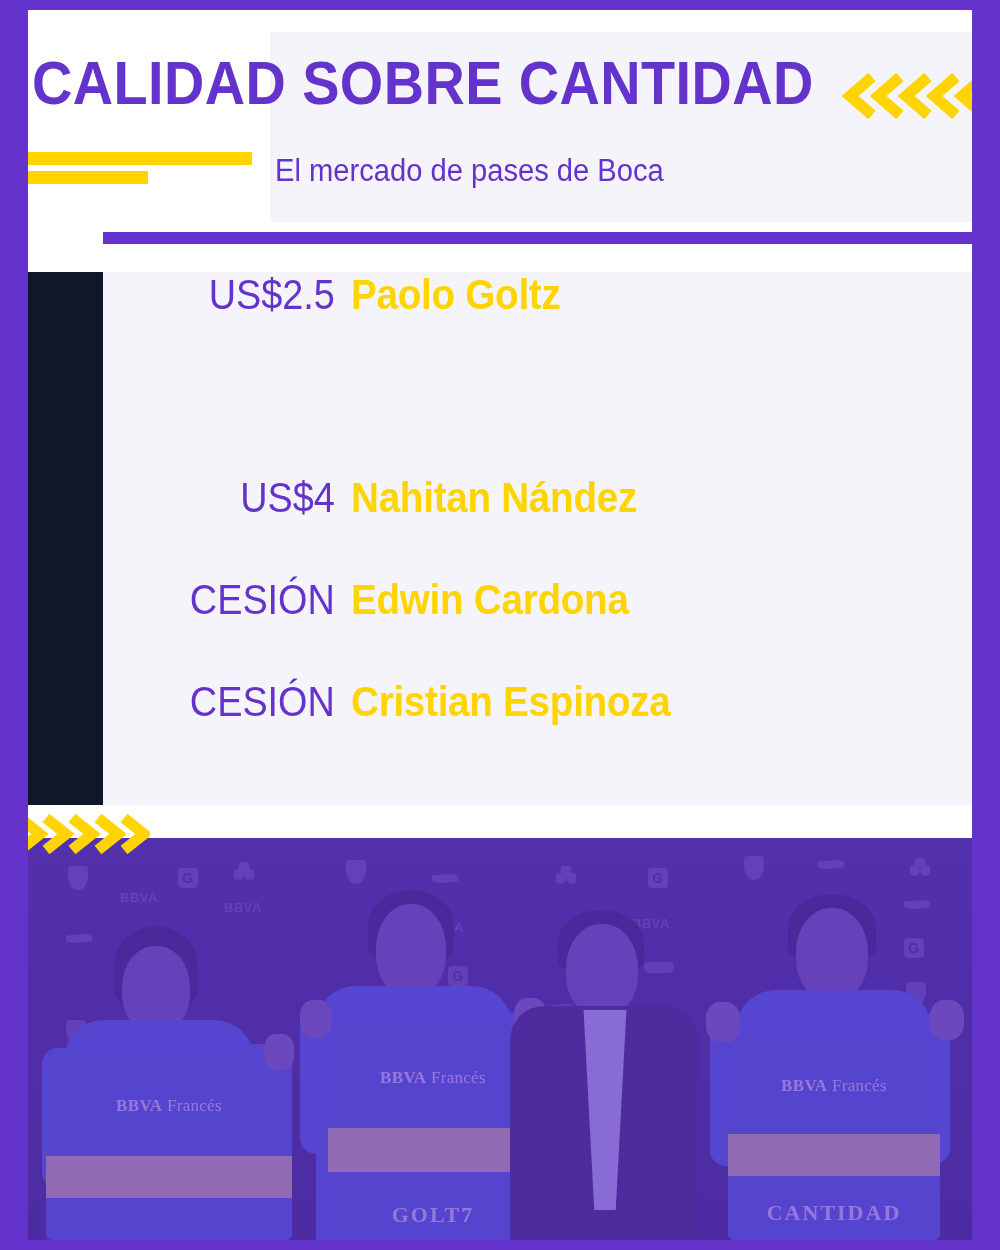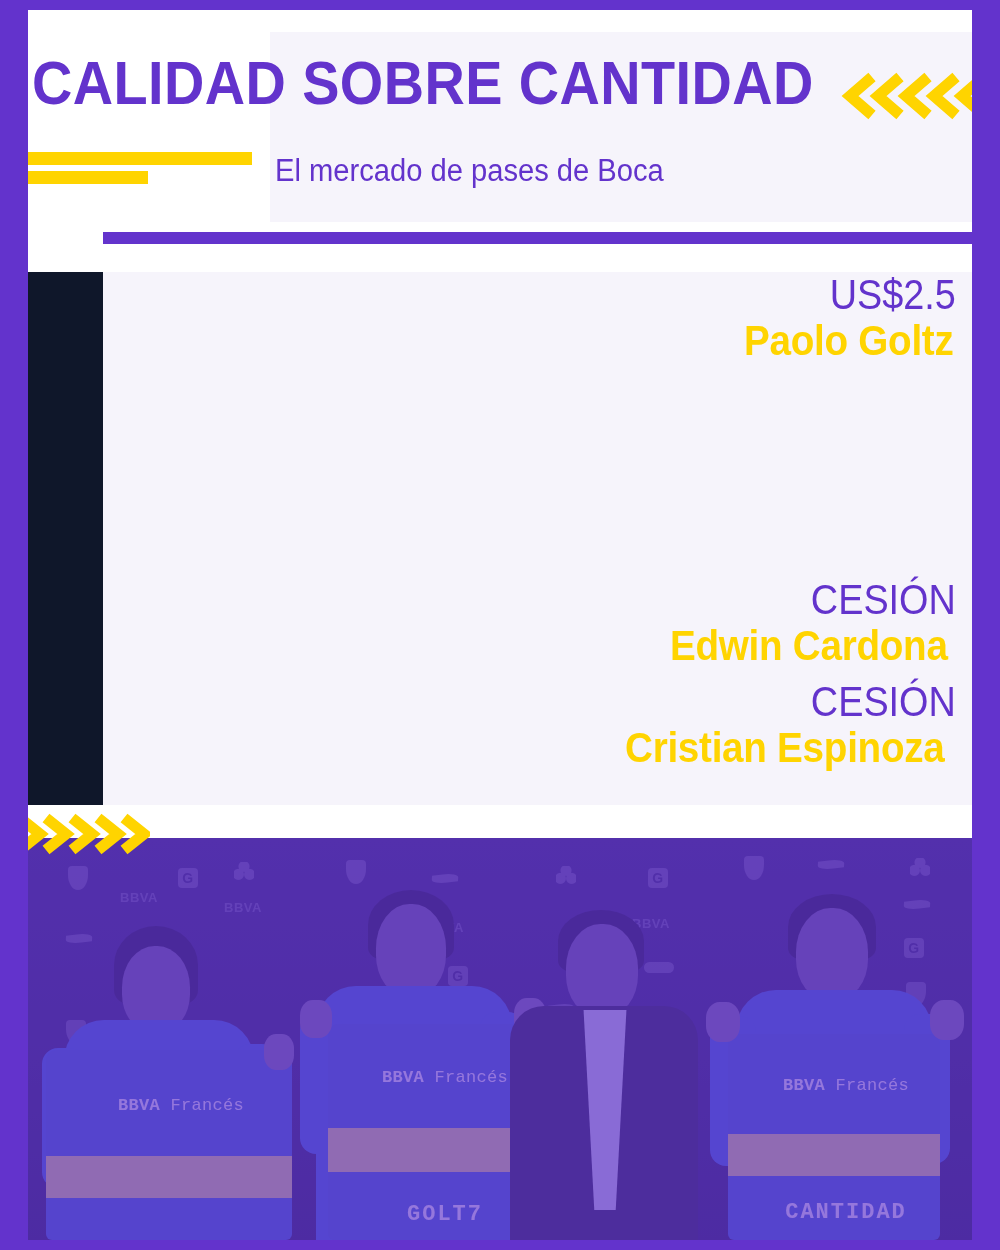--- a/index.html
+++ b/index.html
@@ -115,22 +115,21 @@
     height: 33px;
     background: #ffffff;
     z-index: 10;
   }
   .row {
     position: absolute;
     left: 0;
     width: 869px;
     height: 101px;
     display: flex;
-    align-items: flex-end;
-    flex-direction: column;
+    align-items: flex-start;
   }
   .row-amount {
     width: 248px;
     text-align: right;
     padding-right: 18px;
     box-sizing: border-box;
     font-size: 42px;
     line-height: 46px;
     color: #6333cc;
     font-weight: 400;
@@ -269,25 +268,25 @@
     border-radius: 10px 10px 6px 6px;
   }
   .jersey-band {
     position: absolute;
     left: 0;
     width: 100%;
     background: #d9c48b;
   }
   .jersey-text {
     position: absolute;
-    left: 12px;
+    left: 0;
     width: 100%;
     text-align: center;
     color: #e8e4f7;
-    font-family: Liberation Mono, monospace;
+    font-family: Liberation Serif, serif;
     white-space: nowrap;
   }
   .bbva {
     font-size: 17px;
     font-weight: 700;
     letter-spacing: 0.3px;
   }
   .bbva span { font-weight: 400; }
   .jersey-name {
     font-size: 22px;
@@ -336,20 +335,24 @@
   </div>
 
   <div class="list-panel">
 
     <div class="row" style="top:0px">
       <div class="row-amount">US$2.5</div>
       <div class="row-name">Paolo Goltz</div>
     </div>
 
 
+    <div class="row" style="top:203px">
+      <div class="row-amount">US$4</div>
+      <div class="row-name">Nahitan Nández</div>
+    </div>
 
     <div class="row" style="top:305px">
       <div class="row-amount">CESIÓN</div>
       <div class="row-name">Edwin Cardona</div>
     </div>
 
     <div class="row" style="top:407px">
       <div class="row-amount">CESIÓN</div>
       <div class="row-name">Cristian Espinoza</div>
     </div>

